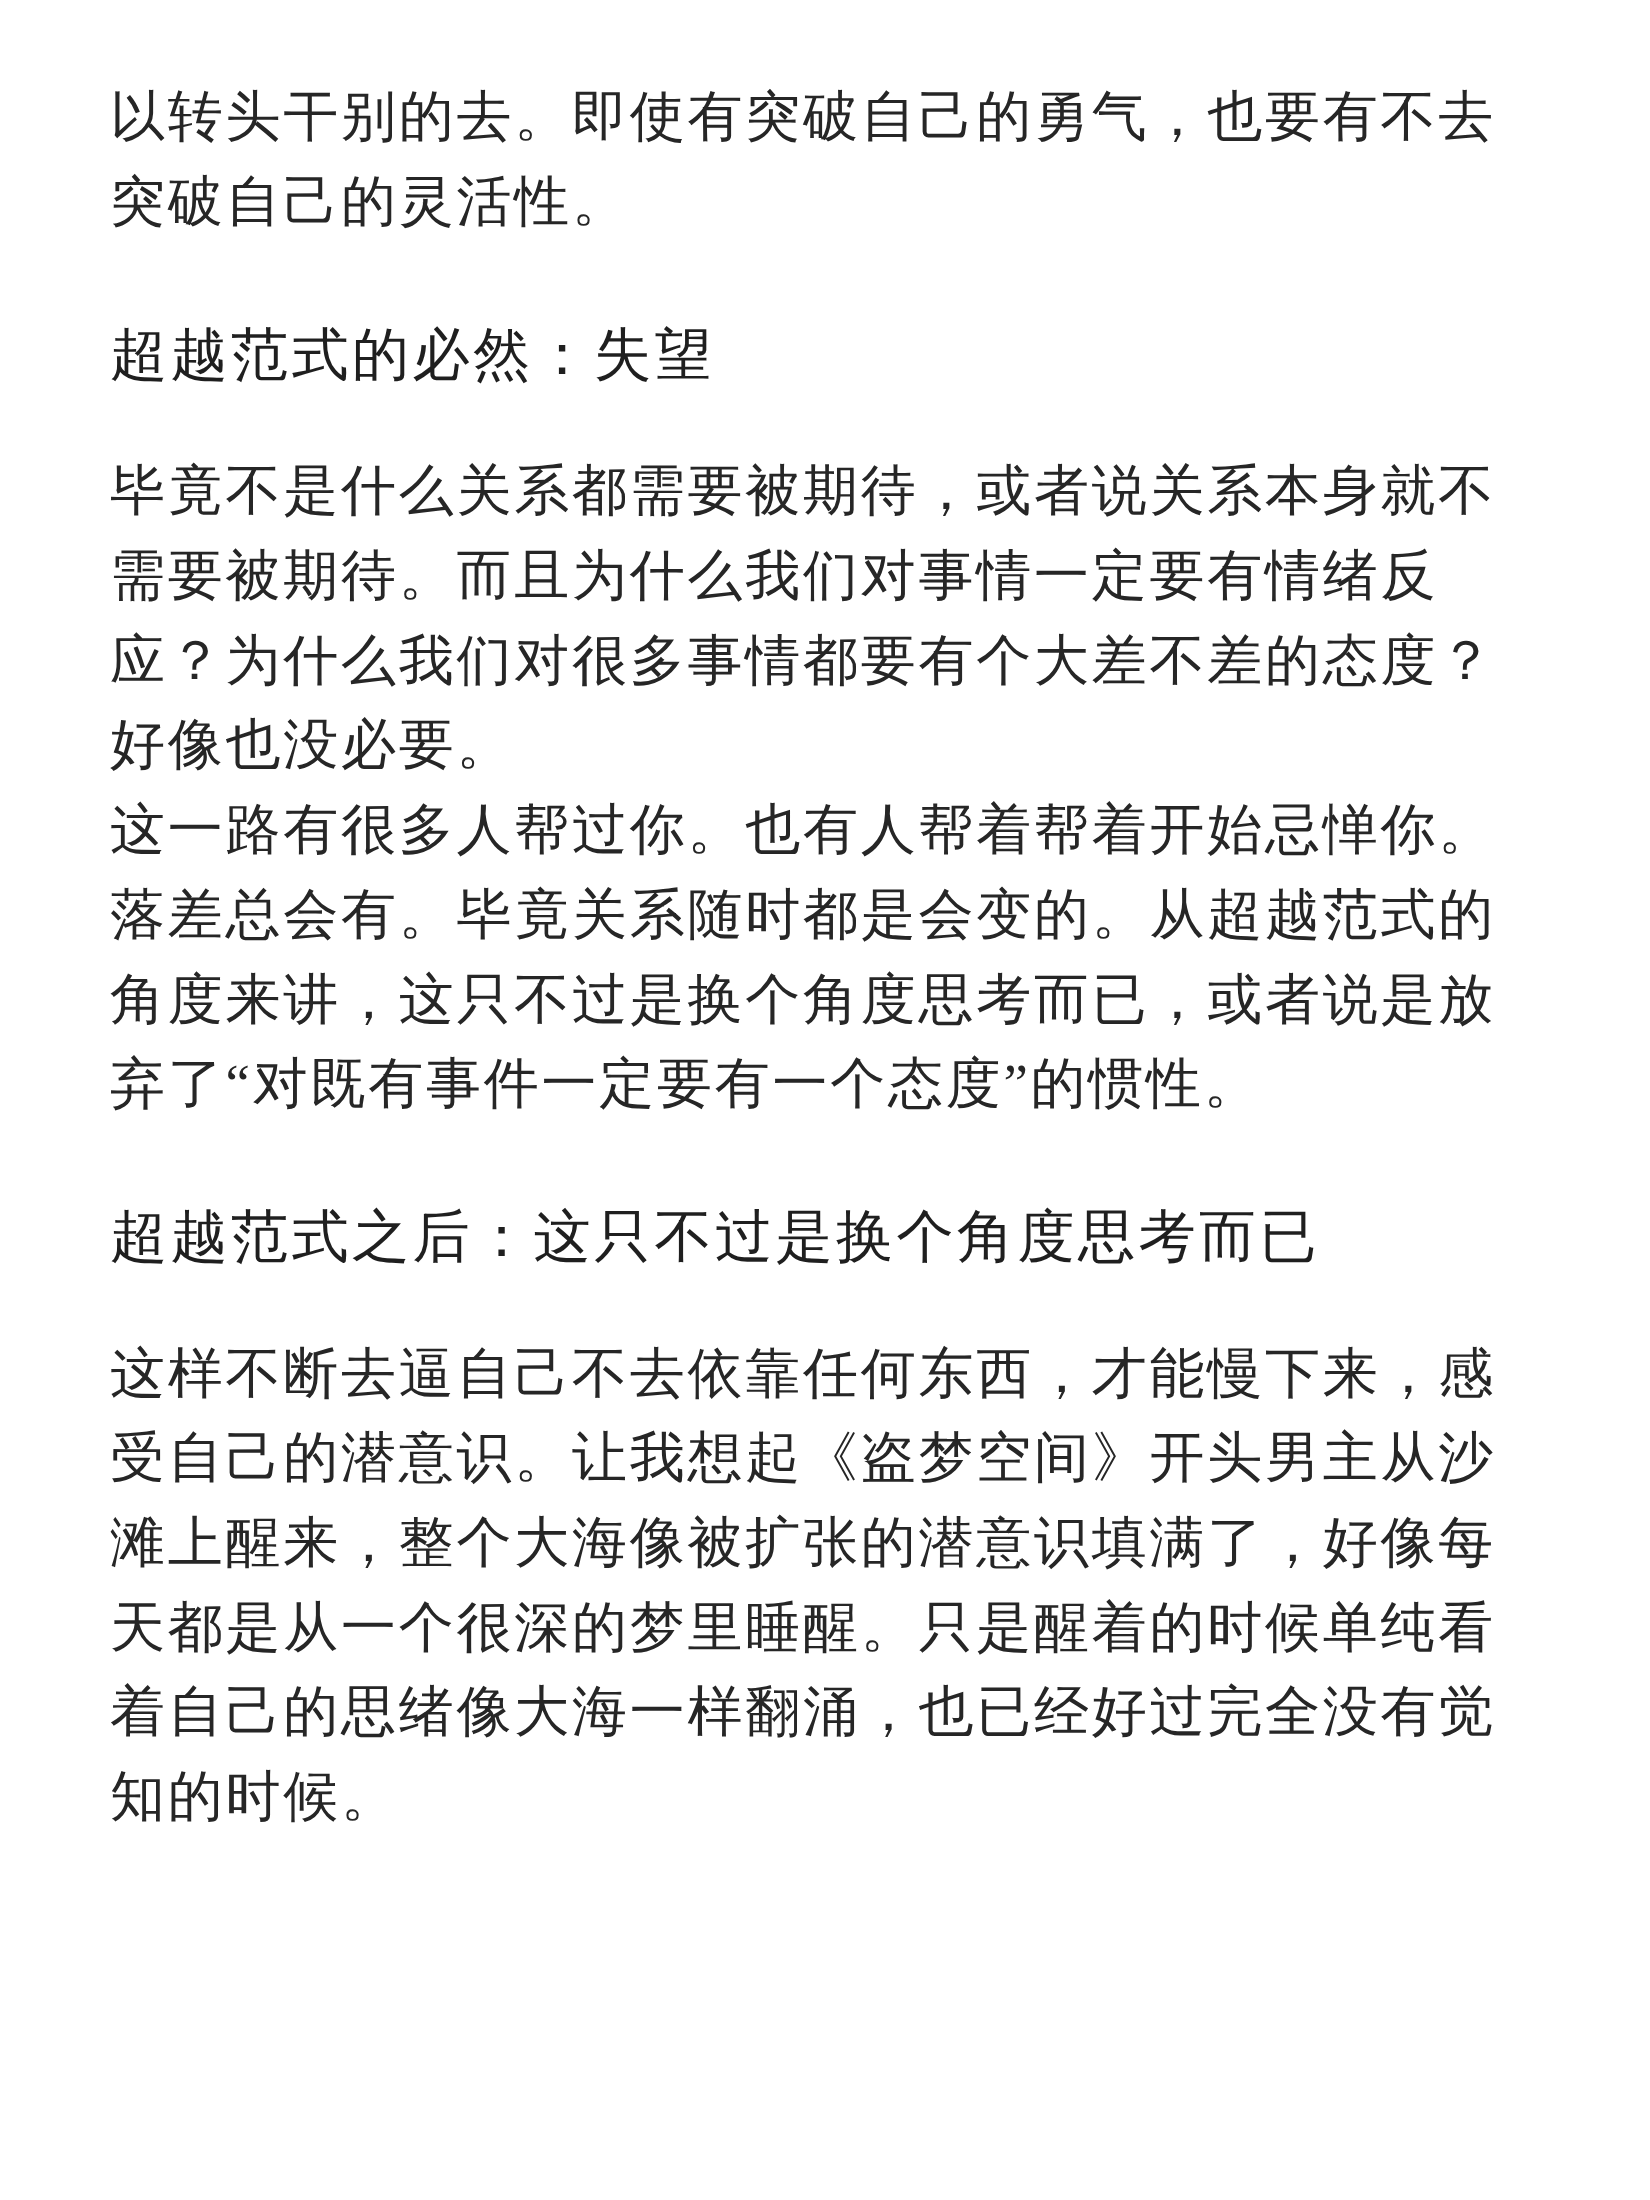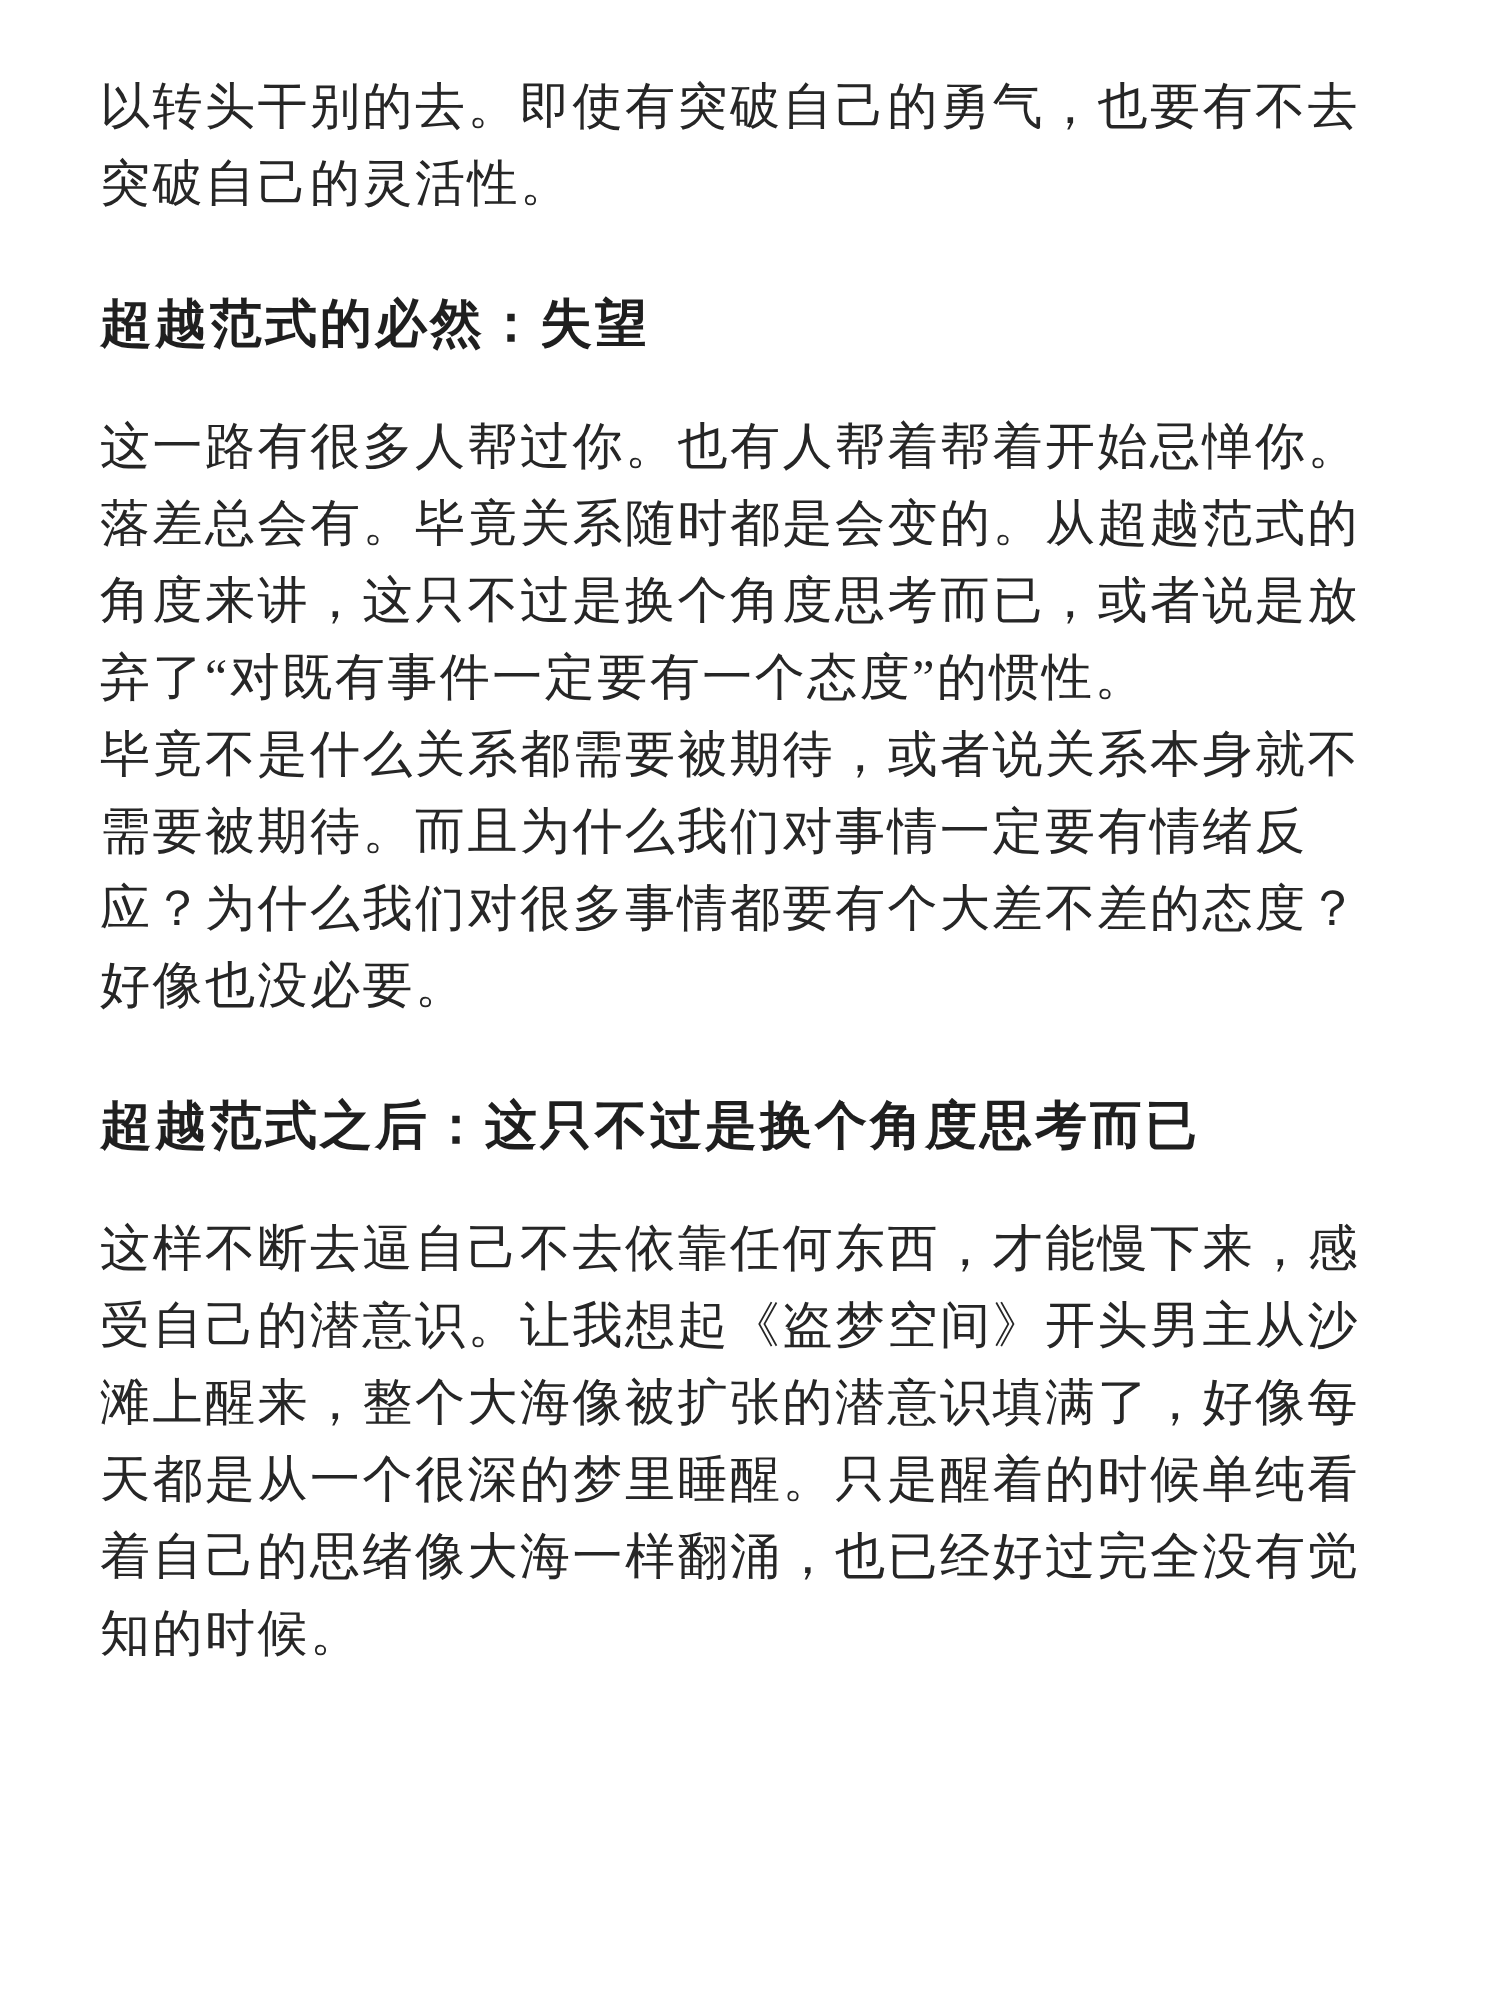--- a/index.html
+++ b/index.html
@@ -25,21 +25,21 @@
     line-height: 77px;
     letter-spacing: 2.5px;
     color: #262626;
     text-align: left;
     word-break: break-all;
   }
   .section-heading {
     margin: 70px 0 52px 0;
     font-size: 52px;
     line-height: 64px;
-    font-weight: 700;
+    font-weight: 400;
     letter-spacing: 3px;
     color: #1f1f1f;
   }
   .watermark {
     position: absolute;
     top: 1922px;
     right: 58px;
     font-family: "Liberation Sans", "DejaVu Sans", sans-serif;
     font-size: 26px;
     letter-spacing: 1px;
@@ -49,23 +49,23 @@
 </head>
 <body>
 
 <div class="page">
   <div class="content">
 
     <p class="body-text">以转头干别的去。即使有突破自己的勇气，也要有不去突破自己的灵活性。</p>
 
     <h2 class="section-heading">超越范式的必然：失望</h2>
 
+    <p class="body-text">毕竟不是什么关系都需要被期待，或者说关系本身就不需要被期待。而且为什么我们对事情一定要有情绪反应？为什么我们对很多事情都要有个大差不差的态度？好像也没必要。</p>
+
     <p class="body-text">这一路有很多人帮过你。也有人帮着帮着开始忌惮你。落差总会有。毕竟关系随时都是会变的。从超越范式的角度来讲，这只不过是换个角度思考而已，或者说是放弃了“对既有事件一定要有一个态度”的惯性。</p>
-
-    <p class="body-text">毕竟不是什么关系都需要被期待，或者说关系本身就不需要被期待。而且为什么我们对事情一定要有情绪反应？为什么我们对很多事情都要有个大差不差的态度？好像也没必要。</p>
 
     <h2 class="section-heading">超越范式之后：这只不过是换个角度思考而已</h2>
 
     <p class="body-text">这样不断去逼自己不去依靠任何东西，才能慢下来，感受自己的潜意识。让我想起《盗梦空间》开头男主从沙滩上醒来，整个大海像被扩张的潜意识填满了，好像每天都是从一个很深的梦里睡醒。只是醒着的时候单纯看着自己的思绪像大海一样翻涌，也已经好过完全没有觉知的时候。</p>
 
 
   </div>
 
 </div>
 

